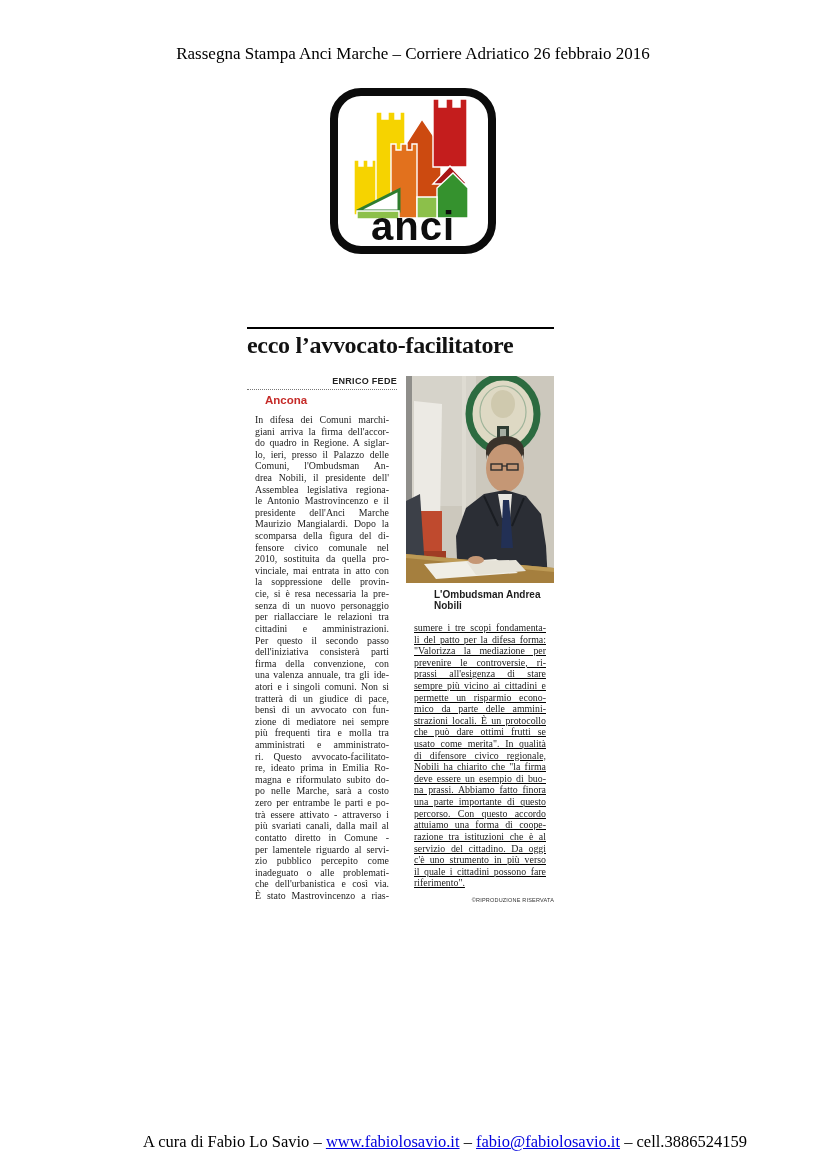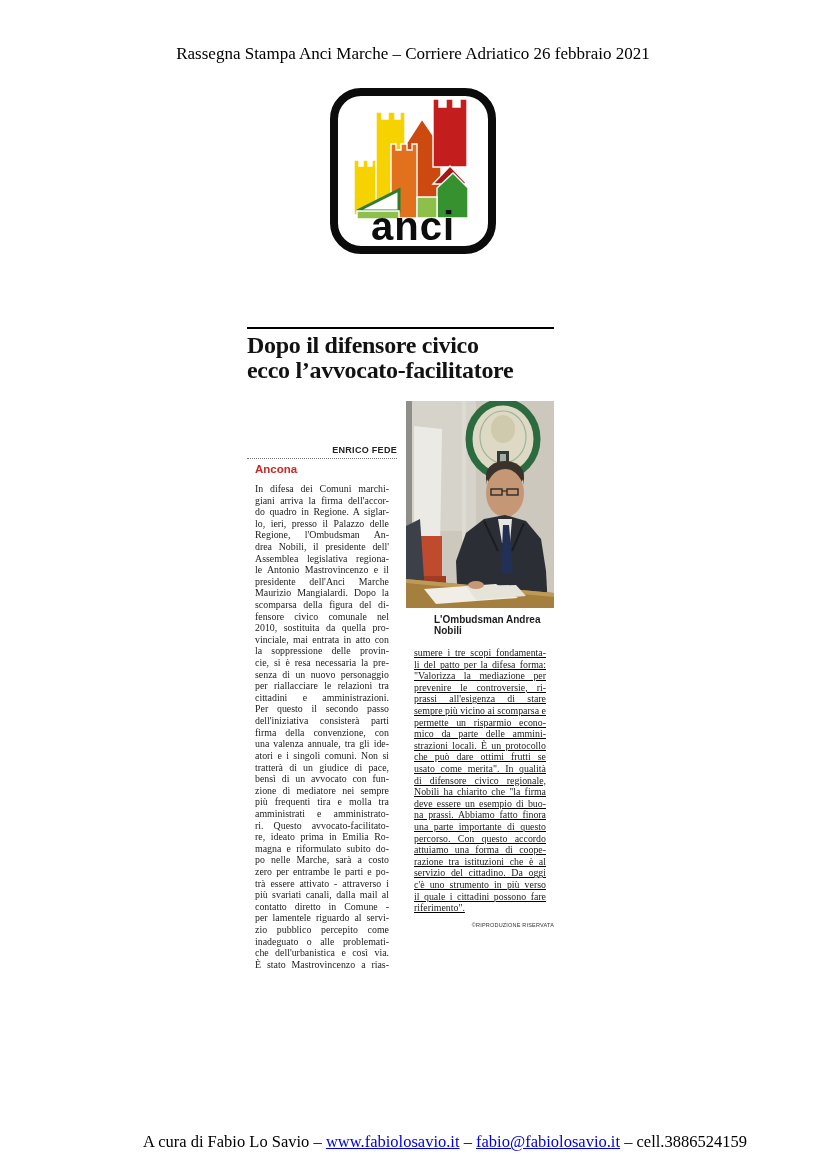--- a/index.html
+++ b/index.html
@@ -15,42 +15,42 @@
   .toprule{height:2px;background:#000;}
   .kicker{margin-top:7px;font-size:15px;font-style:italic;font-weight:bold;color:#1e1e1e;}
   .kicker .arrow{color:#9c1c1c;font-style:normal;font-size:11px;margin-right:3px;vertical-align:1px;}
   .headline{margin-top:4px;font-size:24px;font-weight:bold;color:#121212;
        line-height:1.04;letter-spacing:-0.3px;}
   .cols{display:flex;gap:9px;margin-top:18px;}
   .colL{width:150px;}
   .colR{width:148px;}
   .byline{font-family:"Liberation Sans", sans-serif;font-size:9px;font-weight:bold;
        letter-spacing:0.3px;text-align:right;color:#222;padding-bottom:3px;
-       border-bottom:1px dotted #777;margin-top:44px;}
+       border-bottom:1px dotted #777;}
   .dateline{font-family:"Liberation Sans", sans-serif;font-size:11.5px;font-weight:bold;
-       color:#c52b28;margin:4px 0 6px 8px;}
+       color:#c52b28;margin:4px 0 6px 18px;}
   .lines{margin:8px;}
   .jl{font-size:9.9px;line-height:11.62px;height:11.62px;overflow:hidden;
        text-align:justify;text-align-last:justify;color:#1c1c1c;}
   .jl-last{text-align-last:left;}
   .photo{width:148px;height:207px;display:block;}
   .caption{font-family:"Liberation Sans", sans-serif;font-size:10px;font-weight:bold;
        color:#1c1c1c;margin-top:6px;padding-left:28px;}
   .colR .lines{margin-top:11px;text-decoration:underline;}
   .copyright{font-family:"Liberation Sans", sans-serif;font-size:5.5px;color:#333;
        text-align:right;margin-top:5px;letter-spacing:0.2px;}
 
   .page-footer{position:absolute;top:1132px;left:0;width:826px;text-align:center;
        font-size:16.5px;color:#000;padding-left:32px;}
   .page-footer a{color:#0000dd;text-decoration:underline;}
 </style>
 </head>
 <body>
 
-<div class="page-header">Rassegna Stampa Anci Marche – Corriere Adriatico 26 febbraio 2021</div>
+<div class="page-header">Rassegna Stampa Anci Marche – Corriere Adriatico 26 febbraio 2016</div>
 
 <div class="logo-wrap">
   <svg width="168" height="168" viewBox="0 0 168 168">
     <rect x="5" y="5" width="158" height="158" rx="27" fill="#ffffff" stroke="#0b0b0b" stroke-width="8"></rect>
 
     <g stroke="#ffffff" stroke-width="1.4">
 
       <polygon fill="#f6d300" points="25,128 25,73 30,73 30,79 34,79 34,73 39,73 39,79 43,79 43,73 48,73 48,128"></polygon>
 
       <polygon fill="#f6d300" points="47,126 47,25 53,25 53,32 59,32 59,25 66,25 66,32 71,32 71,25 76,25 76,126"></polygon>
@@ -74,34 +74,33 @@
     </g>
     <text x="84" y="153" text-anchor="middle" font-family="Liberation Sans, sans-serif" font-size="40" font-weight="bold" fill="#0d0d0d" letter-spacing="1">anci</text>
   </svg>
 </div>
 
 <div class="article">
   <div class="toprule"></div>
 
 
   <div class="headline">
-    <div>Dopo il difensore civico</div>
     <div>ecco l’avvocato-facilitatore</div>
   </div>
 
   <div class="cols">
     <div class="colL">
       <div class="byline">ENRICO FEDE</div>
       <div class="dateline">Ancona</div>
       <div class="lines">
           <div class="jl">In difesa dei Comuni marchi-</div>
           <div class="jl">giani arriva la firma dell'accor-</div>
           <div class="jl">do quadro in Regione. A siglar-</div>
           <div class="jl">lo, ieri, presso il Palazzo delle</div>
-          <div class="jl">Regione, l'Ombudsman An-</div>
+          <div class="jl">Comuni, l'Ombudsman An-</div>
           <div class="jl">drea Nobili, il presidente dell'</div>
           <div class="jl">Assemblea legislativa regiona-</div>
           <div class="jl">le Antonio Mastrovincenzo e il</div>
           <div class="jl">presidente dell'Anci Marche</div>
           <div class="jl">Maurizio Mangialardi. Dopo la</div>
           <div class="jl">scomparsa della figura del di-</div>
           <div class="jl">fensore civico comunale nel</div>
           <div class="jl">2010, sostituita da quella pro-</div>
           <div class="jl">vinciale, mai entrata in atto con</div>
           <div class="jl">la soppressione delle provin-</div>
@@ -177,21 +176,21 @@
         <polygon points="60,185 110,184 120,195 70,199" fill="#e6e3d8"></polygon>
         <ellipse cx="70" cy="184" rx="8" ry="4" fill="#c59775"></ellipse>
       </svg>
       <div class="caption">L'Ombudsman Andrea Nobili</div>
       <div class="lines">
           <div class="jl">sumere i tre scopi fondamenta-</div>
           <div class="jl">li del patto per la difesa forma:</div>
           <div class="jl">"Valorizza la mediazione per</div>
           <div class="jl">prevenire le controversie, ri-</div>
           <div class="jl">prassi all'esigenza di stare</div>
-          <div class="jl">sempre più vicino ai scomparsa e</div>
+          <div class="jl">sempre più vicino ai cittadini e</div>
           <div class="jl">permette un risparmio econo-</div>
           <div class="jl">mico da parte delle ammini-</div>
           <div class="jl">strazioni locali. È un protocollo</div>
           <div class="jl">che può dare ottimi frutti se</div>
           <div class="jl">usato come merita". In qualità</div>
           <div class="jl">di difensore civico regionale,</div>
           <div class="jl">Nobili ha chiarito che "la firma</div>
           <div class="jl">deve essere un esempio di buo-</div>
           <div class="jl">na prassi. Abbiamo fatto finora</div>
           <div class="jl">una parte importante di questo</div>

